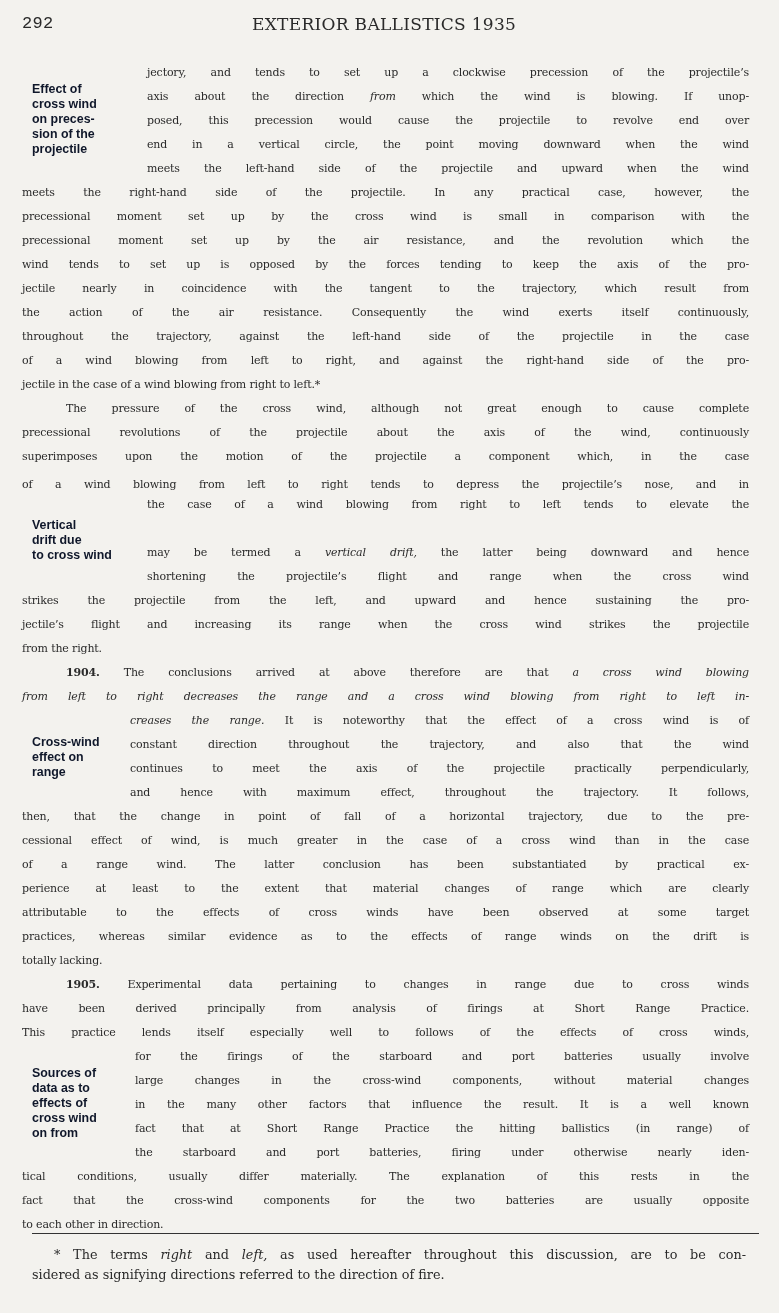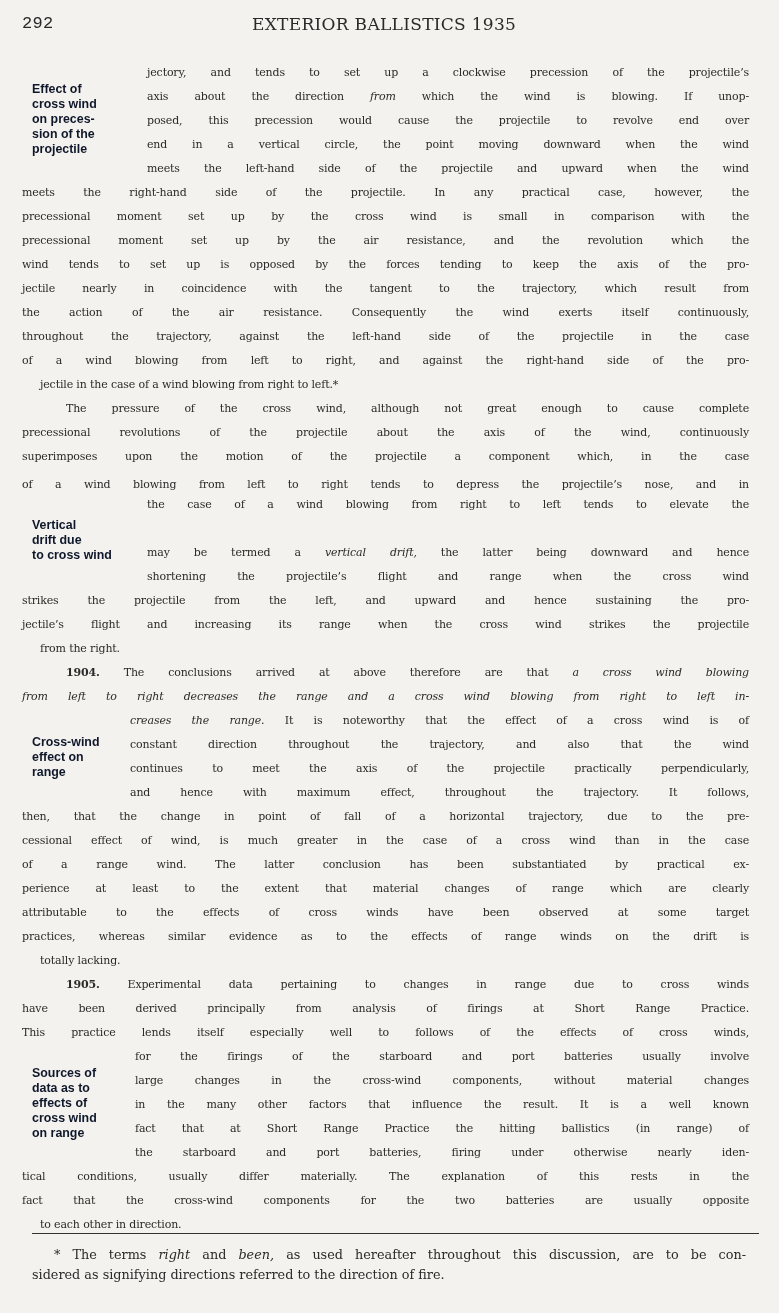--- a/index.html
+++ b/index.html
@@ -15,21 +15,21 @@
   .pagenum { position:absolute; left:0; top:0;font-family:Liberation Mono, monospace; }
   .runhead { position:absolute; left:230px; top:0; }
   .line {
     position:absolute; left:22px; width:727px; height:24px;
     font-size:11px; line-height:24px; white-space:nowrap;
     text-align:justify; text-align-last:justify;
     letter-spacing:-0.15px;
   }
   .line.ind { left:147px; width:602px; }
   .line.par { text-indent:44px; }
-  .line.last { text-align-last:left;margin-left:18px; }
+  .line.last { text-align-last:left; }
   .line.ind2 { left:130px; width:619px; }
   .line.ind3 { left:135px; width:614px; }
   .margin {
     position:absolute; left:20px; width:115px;
     font-family:"Liberation Sans", "DejaVu Sans", sans-serif;
     font-weight:bold; font-size:12.4px; line-height:15px; color:#0f172a;margin-left:12px;
   }
   .margin div { white-space:nowrap; }
   i { font-style:italic; }
   .secnum { font-weight:bold; }
@@ -61,21 +61,21 @@
   <div class="margin" style="top:735px">
     <div>Cross-wind</div>
     <div>effect on</div>
     <div>range</div>
   </div>
   <div class="margin" style="top:1066px">
     <div>Sources of</div>
     <div>data as to</div>
     <div>effects of</div>
     <div>cross wind</div>
-    <div>on range</div>
+    <div>on from</div>
   </div>
 
   <div class="line ind" style="top:61px">jectory, and tends to set up a clockwise precession of the projectile’s</div>
   <div class="line ind" style="top:85px"><span>axis about the direction </span><i>from</i><span> which the wind is blowing. If unop-</span></div>
   <div class="line ind" style="top:109px">posed, this precession would cause the projectile to revolve end over</div>
   <div class="line ind" style="top:133px">end in a vertical circle, the point moving downward when the wind</div>
   <div class="line ind" style="top:157px">meets the left-hand side of the projectile and upward when the wind</div>
   <div class="line" style="top:181px">meets the right-hand side of the projectile. In any practical case, however, the</div>
   <div class="line" style="top:205px">precessional moment set up by the cross wind is small in comparison with the</div>
   <div class="line" style="top:229px">precessional moment set up by the air resistance, and the revolution which the</div>
@@ -114,15 +114,15 @@
   <div class="line ind3" style="top:1045px">for the firings of the starboard and port batteries usually involve</div>
   <div class="line ind3" style="top:1069px">large changes in the cross-wind components, without material changes</div>
   <div class="line ind3" style="top:1093px">in the many other factors that influence the result. It is a well known</div>
   <div class="line ind3" style="top:1117px">fact that at Short Range Practice the hitting ballistics (in range) of</div>
   <div class="line ind3" style="top:1141px">the starboard and port batteries, firing under otherwise nearly iden-</div>
   <div class="line" style="top:1165px">tical conditions, usually differ materially. The explanation of this rests in the</div>
   <div class="line" style="top:1189px">fact that the cross-wind components for the two batteries are usually opposite</div>
   <div class="line last" style="top:1213px">to each other in direction.</div>
 
   <div class="rule"></div>
-  <div class="fn" style="top:1245px; text-indent:22px"><span>* The terms </span><i>right</i><span> and </span><i>been,</i><span> as used hereafter throughout this discussion, are to be con-</span></div>
+  <div class="fn" style="top:1245px; text-indent:22px"><span>* The terms </span><i>right</i><span> and </span><i>left,</i><span> as used hereafter throughout this discussion, are to be con-</span></div>
   <div class="fn last" style="top:1265px">sidered as signifying directions referred to the direction of fire.</div>
 </div>
 
 </body></html>

